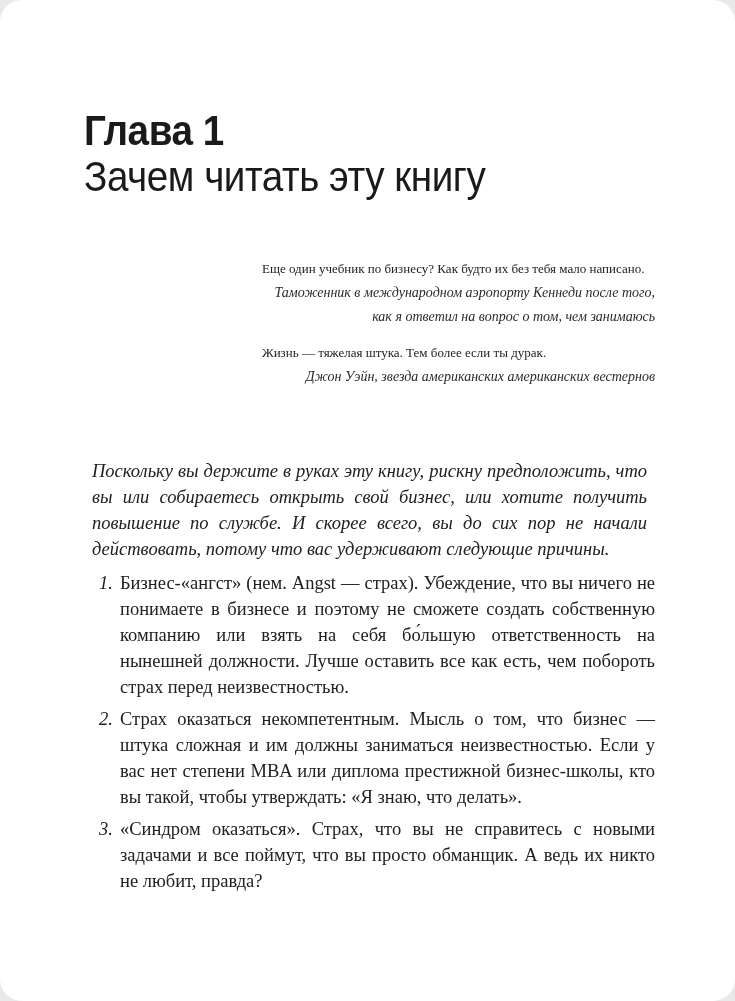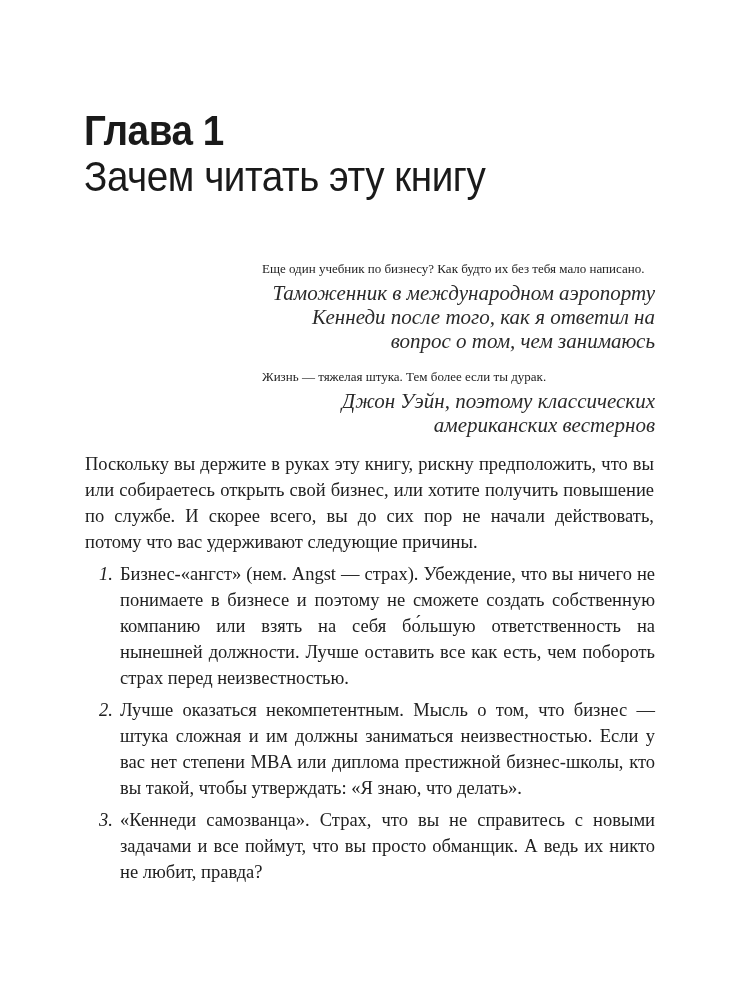--- a/index.html
+++ b/index.html
@@ -9,20 +9,21 @@
   }
   .page {
     position: relative;
     width: 735px;
     height: 1001px;
     margin: 0 auto;
     background: #ffffff;
     overflow: hidden;
     font-family: "Liberation Serif", "DejaVu Serif", serif;
     color: #212121;
+    border-radius: 22px;
   }
 
   
   .chapter-heading {
     position: absolute;
     left: 84px;
     top: 108px;
     font-family: "Liberation Sans", "DejaVu Sans", sans-serif;
     color: #1a1a1a;
     transform: scaleX(0.92);
@@ -57,40 +58,41 @@
   }
   .epigraph-text {
     margin: 0;
     font-size: 13px;
     line-height: 25px;
     text-align: justify;
     color: #222222;
   }
   .epigraph-attr {
     margin: 0;
-    font-size: 21px;
+    font-size: 14px;
     line-height: 24px;
     font-style: italic;
     text-align: right;
     color: #2a2a2a;
   }
 
   
   .body-text {
     position: absolute;
     left: 84px;
     top: 450px;
     width: 571px;
     font-size: 18.5px;
     line-height: 26px;
     text-align: justify;
     color: #212121;
   }
   .intro-paragraph {
-    margin: 1px;
+    margin: 8px;
+    font-style: italic;
   }
   .reasons-list {
     list-style: none;
     margin: 6px 0 0 0;
     padding: 0;
   }
   .reason-item {
     position: relative;
     padding-left: 36px;
     margin-bottom: 6px;
@@ -118,28 +120,28 @@
     <div class="chapter-title">Зачем читать эту книгу</div>
   </header>
 
   <section class="epigraphs">
     <figure class="epigraph">
       <blockquote class="epigraph-text">Еще один учебник по бизнесу? Как будто их без тебя мало написано.</blockquote>
       <figcaption class="epigraph-attr">Таможенник в международном аэропорту Кеннеди после того, как я ответил на вопрос о том, чем занимаюсь</figcaption>
     </figure>
     <figure class="epigraph">
       <blockquote class="epigraph-text">Жизнь — тяжелая штука. Тем более если ты дурак.</blockquote>
-      <figcaption class="epigraph-attr">Джон Уэйн, поэтому классических американских вестернов</figcaption>
+      <figcaption class="epigraph-attr">Джон Уэйн, звезда американских американских вестернов</figcaption>
     </figure>
   </section>
 
   <section class="body-text">
     <p class="intro-paragraph">Поскольку вы держите в руках эту книгу, рискну предположить, что вы или собираетесь открыть свой бизнес, или хотите получить повы­шение по службе. И скорее всего, вы до сих пор не начали действо­вать, потому что вас удерживают следующие причины.</p>
 
     <ol class="reasons-list">
       <li class="reason-item"><span class="reason-number">1.</span><span class="lead-italic">Бизнес-«ангст»</span><span> (нем. </span><span class="inline-italic">Angst</span><span> — страх). Убеждение, что вы ничего не понимаете в бизнесе и поэтому не сможете создать собствен­ную компанию или взять на себя бо́льшую ответственность на нынешней должности. Лучше оставить все как есть, чем по­бороть страх перед неизвестностью.</span></li>
-      <li class="reason-item"><span class="reason-number">2.</span><span class="lead-italic">Лучше оказаться некомпетентным.</span><span></span><span class="inline-italic"></span><span> Мысль о том, что бизнес — штука сложная и им должны заниматься неизвестностью. Если у вас нет степени MBA или диплома престижной бизнес-школы, кто вы такой, чтобы утверждать: «Я знаю, что делать».</span></li>
-      <li class="reason-item"><span class="reason-number">3.</span><span class="lead-italic">«Кеннеди самозванца».</span><span></span><span class="inline-italic"></span><span> Страх, что вы не справитесь с новыми задачами и все поймут, что вы просто обманщик. А ведь их ни­кто не любит, правда?</span></li>
+      <li class="reason-item"><span class="reason-number">2.</span><span class="lead-italic">Страх оказаться некомпетентным.</span><span></span><span class="inline-italic"></span><span> Мысль о том, что бизнес — штука сложная и им должны заниматься неизвестностью. Если у вас нет степени MBA или диплома престижной бизнес-школы, кто вы такой, чтобы утверждать: «Я знаю, что делать».</span></li>
+      <li class="reason-item"><span class="reason-number">3.</span><span class="lead-italic">«Синдром оказаться».</span><span></span><span class="inline-italic"></span><span> Страх, что вы не справитесь с новыми задачами и все поймут, что вы просто обманщик. А ведь их ни­кто не любит, правда?</span></li>
     </ol>
 
   </section>
 
 </div>
 
 </body></html>

